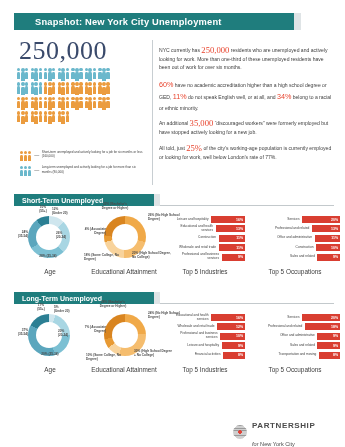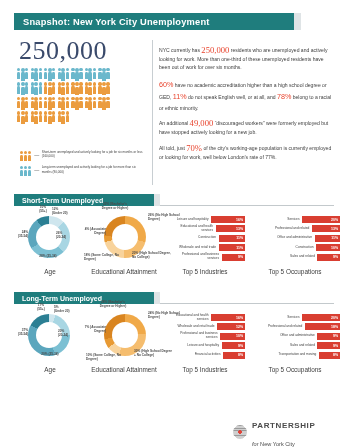--- a/index.html
+++ b/index.html
@@ -10,21 +10,21 @@
   }
   .page{width:345px;height:447px;position:relative;background:#fff;}
 
   
   .banner{
     position:absolute;left:14px;top:13px;width:280px;height:17px;
     background:#1f7d7d;display:flex;align-items:center;
   }
   .banner-txt{
     color:#fff;font-size:9.3px;font-weight:bold;letter-spacing:.2px;
-    padding-left:9px;white-space:nowrap;
+    padding-left:21px;white-space:nowrap;
   }
   .banner-tail{
     position:absolute;left:294px;top:13px;width:7px;height:17px;background:#dfe4e6;
   }
 
   
   .bignum{
     position:absolute;left:19px;top:36px;
     font-size:26px;color:#3a4a6b;letter-spacing:.5px;
     font-family:"Liberation Serif",serif;font-weight:400;
@@ -510,23 +510,23 @@
           </div>
         </span>
       <span class="pldash">—</span>
       <span class="pltxt">Long-term unemployed and actively looking for a job for more than six months (90,000)</span>
     </div>
   </div>
 
   <div class="rule-v"></div>
   <div class="rtext">
     <p class="para"><span>NYC currently has </span><span class="hl-big">250,000</span><span> residents who are unemployed and actively looking for work. More than one-third of these unemployed residents have been out of work for over six months.</span></p>
-    <p class="para"><span class="hl-md">60%</span><span> have no academic accreditation higher than a high school degree or GED, </span><span class="hl-md">11%</span><span> do not speak English well, or at all, and </span><span class="hl-md">78%</span><span> belong to a racial or ethnic minority.</span></p>
-    <p class="para"><span>An additional </span><span class="hl-big">49,000</span><span> “discouraged workers” were formerly employed but have stopped actively looking for a new job.</span></p>
-    <p class="para"><span>All told, just </span><span class="hl-big">70%</span><span> of the city’s working-age population is currently employed or looking for work, well below London’s rate of 77%.</span></p>
+    <p class="para"><span class="hl-md">60%</span><span> have no academic accreditation higher than a high school degree or GED, </span><span class="hl-md">11%</span><span> do not speak English well, or at all, and </span><span class="hl-md">34%</span><span> belong to a racial or ethnic minority.</span></p>
+    <p class="para"><span>An additional </span><span class="hl-big">35,000</span><span> “discouraged workers” were formerly employed but have stopped actively looking for a new job.</span></p>
+    <p class="para"><span>All told, just </span><span class="hl-big">25%</span><span> of the city’s working-age population is currently employed or looking for work, well below London’s rate of 77%.</span></p>
   </div>
 
   <div class="sec-banner" style="left:14px;top:194px;width:140px;">
     <span class="lbl">Short-Term Unemployed</span>
   </div>
   <div class="sec-tail" style="left:154px;top:194px;"></div>
   <div class="sec-rule" style="left:160px;top:205px;width:174px;"></div>
 
   <div id="st-age">
       <div class="donut d48" style="left: 28px; top: 216px; width: 42px; height: 42px; position: absolute; background: conic-gradient(rgb(207, 230, 238) 0%, rgb(207, 230, 238) 12%, rgb(168, 214, 227) 12%, rgb(168, 214, 227) 38%, rgb(124, 192, 211) 38%, rgb(124, 192, 211) 66%, rgb(91, 166, 189) 66%, rgb(91, 166, 189) 90%, rgb(43, 127, 147) 90%, rgb(43, 127, 147) 100%);"></div>

